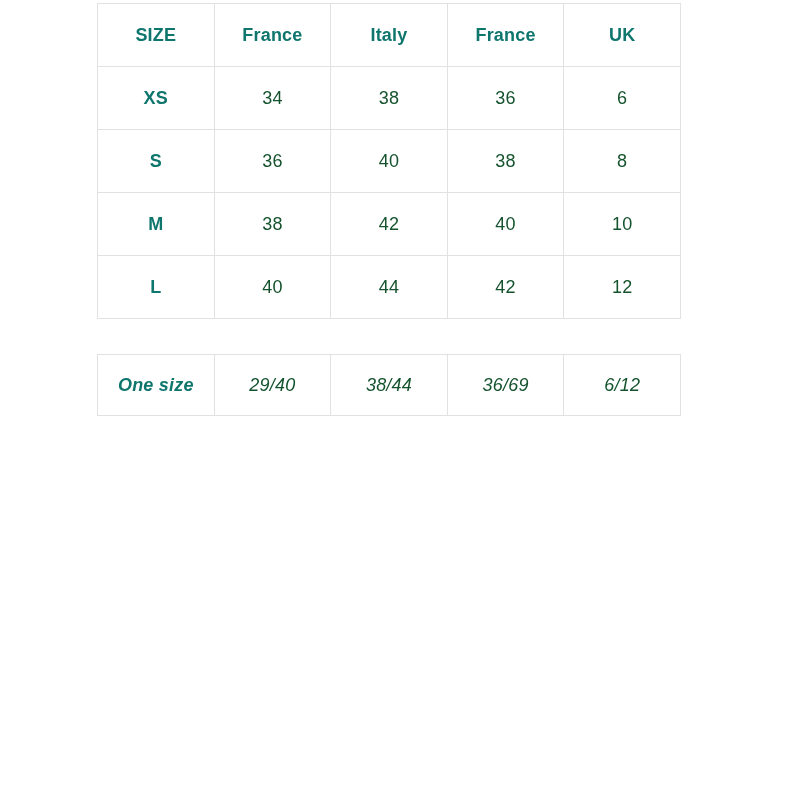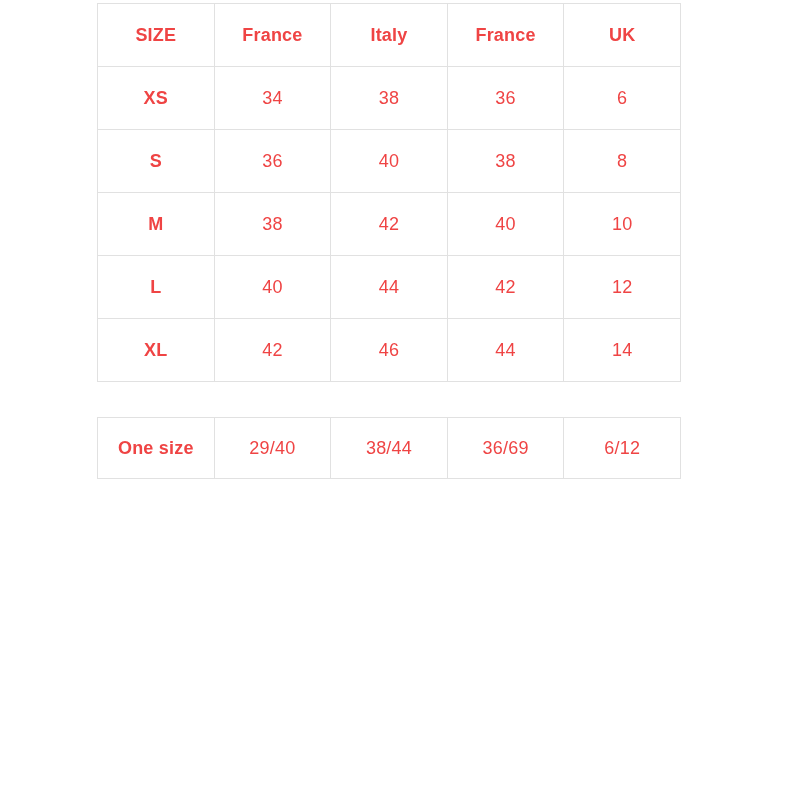--- a/index.html
+++ b/index.html
@@ -20,30 +20,30 @@
     width: 100%;
     border-collapse: collapse;
     table-layout: fixed;
     background: #ffffff;
   }
   td, th {
     border: 1px solid #e1e1e1;
     text-align: center;
     vertical-align: middle;
     font-size: 18px;
-    color: #ef4444;
+    color: #14532d;
     font-weight: 400;
     letter-spacing: 0.2px;
     padding: 0;
   }
   #size-table td, #size-table th { height: 62px; }
-  #special-table td { height: 60px; }
+  #special-table td { height: 60px; font-style: italic; }
   th, td.label {
     font-weight: 700;
-    color: #ef4444;
+    color: #0f766e;
   }
   .table-gap { height: 35px; }
 </style>
 </head>
 <body>
 
 <div class="tables-wrap">
 
   <table id="size-table">
     <tbody>
@@ -75,27 +75,20 @@
       <td>40</td>
       <td>10</td>
     </tr>
     <tr>
       <td class="label">L</td>
       <td>40</td>
       <td>44</td>
       <td>42</td>
       <td>12</td>
     </tr>
-    <tr>
-      <td class="label">XL</td>
-      <td>42</td>
-      <td>46</td>
-      <td>44</td>
-      <td>14</td>
-    </tr>
   </tbody>
     </table>
 
   <div class="table-gap"></div>
 
   <table id="special-table">
     <tbody>
         <tr>
       <td class="label">One size</td>
       <td>29/40</td>

